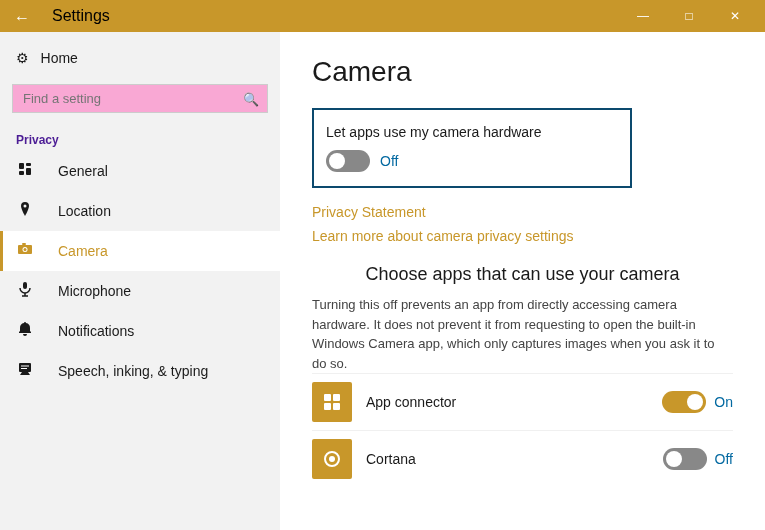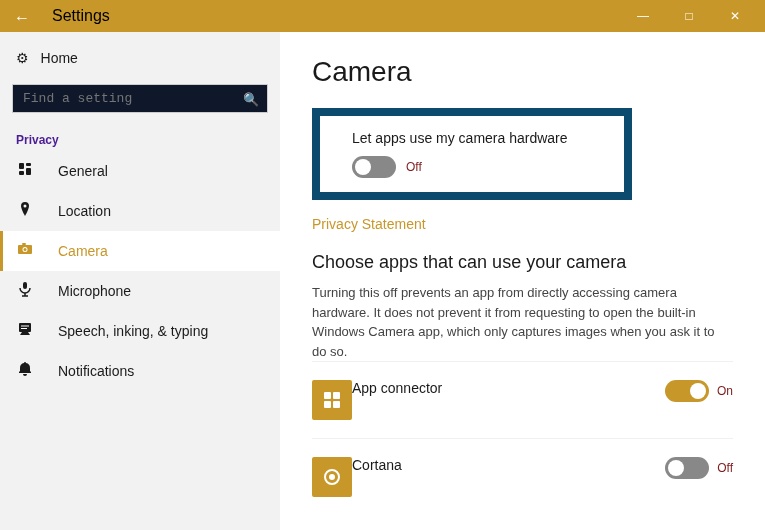--- a/index.html
+++ b/index.html
@@ -82,25 +82,24 @@
     }
 
     .search-box {
       margin: 8px 12px;
       position: relative;
     }
     .search-box input {
       width: 100%;
       padding: 6px 32px 6px 10px;
       border: 1px solid #ccc;
-      background: #0f172a;
+      background: #f9a8d4;
       font-size: 13px;
       outline: none;
       color: #666;
-      font-family: Liberation Mono, monospace;
     }
     .search-box .search-icon {
       position: absolute;
       right: 8px;
       top: 50%;
       transform: translateY(-50%);
       color: #666;
       font-size: 13px;
     }
 
@@ -146,22 +145,22 @@
 
     .page-title {
       font-size: 28px;
       font-weight: 300;
       color: #1a1a1a;
       margin-bottom: 20px;
     }
 
     
     .camera-toggle-box {
-      border: 8px solid #0c4a6e;
-      padding: 14px 32px;
+      border: 2px solid #0c4a6e;
+      padding: 14px 12px;
       margin-bottom: 16px;
       display: inline-block;
       min-width: 320px;
     }
     .camera-toggle-label {
       font-size: 14px;
       color: #1a1a1a;
       margin-bottom: 10px;
     }
     .toggle-row {
@@ -196,52 +195,54 @@
       background: white;
       transition: left 0.2s;
     }
     .toggle-track .toggle-thumb {
       left: 3px;
     }
     .toggle-track.on .toggle-thumb {
       left: 25px;
     }
     .toggle-status {
-      font-size: 12px;
-      color: #7f1d1d;
+      font-size: 14px;
+      color: #0369a1;
     }
 
     .privacy-link {
       color: #c8972a;
       font-size: 14px;
       cursor: pointer;
       display: block;
       margin-bottom: 8px;
       text-decoration: none;
     }
 
     .section-subtitle {
       font-size: 18px;
       font-weight: 400;
       color: #1a1a1a;
       margin: 20px 0 10px 0;
+      text-align: center;
     }
 
     .section-desc {
       font-size: 13px;
       color: #444;
       line-height: 1.5;
       max-width: 420px;
     }
 
     .app-row {
       display: flex;
-      align-items: flex-start;
-      padding: 18px 0;
+      align-items: center;
+      padding: 8px 0;
       border-top: 1px solid #f0f0f0;
+      gap: 14px;
     }
     .app-icon-box {
       width: 40px;
       height: 40px;
       background: #c8972a;
       display: flex;
       align-items: center;
       justify-content: center;
       color: white;
       font-size: 18px;
@@ -339,36 +340,36 @@
           <line x1="8" y1="12" x2="8" y2="15" stroke="currentColor" stroke-width="1.5"></line>
           <line x1="5" y1="15" x2="11" y2="15" stroke="currentColor" stroke-width="1.5"></line>
         </svg>
       </span>
       <span>Microphone</span>
     </div>
 
     <div class="sidebar-item">
       <span class="item-icon">
         <svg width="16" height="16" viewBox="0 0 16 16" fill="currentColor">
+          <path d="M8 1a1 1 0 0 1 1 1 5 5 0 0 1 4 5v3l1 1v1H2v-1l1-1V7a5 5 0 0 1 4-5 1 1 0 0 1 1-1zm0 14a2 2 0 0 0 2-2H6a2 2 0 0 0 2 2z"></path>
+        </svg>
+      </span>
+      <span>Notifications</span>
+    </div>
+
+    <div class="sidebar-item">
+      <span class="item-icon">
+        <svg width="16" height="16" viewBox="0 0 16 16" fill="currentColor">
           <rect x="2" y="2" width="12" height="9" rx="1"></rect>
           <path d="M5 11l-2 3h10l-2-3z"></path>
           <line x1="4" y1="5" x2="12" y2="5" stroke="white" stroke-width="1"></line>
           <line x1="4" y1="7.5" x2="10" y2="7.5" stroke="white" stroke-width="1"></line>
         </svg>
       </span>
       <span>Speech, inking, &amp; typing</span>
-    </div>
-
-    <div class="sidebar-item">
-      <span class="item-icon">
-        <svg width="16" height="16" viewBox="0 0 16 16" fill="currentColor">
-          <path d="M8 1a1 1 0 0 1 1 1 5 5 0 0 1 4 5v3l1 1v1H2v-1l1-1V7a5 5 0 0 1 4-5 1 1 0 0 1 1-1zm0 14a2 2 0 0 0 2-2H6a2 2 0 0 0 2 2z"></path>
-        </svg>
-      </span>
-      <span>Notifications</span>
     </div>
 
 
   </div>
 
   <div class="right-panel">
 
     <h1 class="page-title">Camera</h1>
 
     
@@ -378,20 +379,21 @@
         <div class="toggle">
           <div class="toggle-track">
             <div class="toggle-thumb"></div>
           </div>
         </div>
         <span class="toggle-status">Off</span>
       </div>
     </div>
 
     <a class="privacy-link">Privacy Statement</a>
+    <a class="privacy-link">Learn more about camera privacy settings</a>
 
     <h2 class="section-subtitle">Choose apps that can use your camera</h2>
 
     <p class="section-desc">Turning this off prevents an app from directly accessing camera hardware. It does not prevent it from requesting to open the built-in Windows Camera app, which only captures images when you ask it to do so.</p>
 
     
     <div class="app-row">
       <div class="app-icon-box">
         <svg width="22" height="22" viewBox="0 0 22 22" fill="white">
           <rect x="3" y="3" width="7" height="7" rx="1"></rect>

